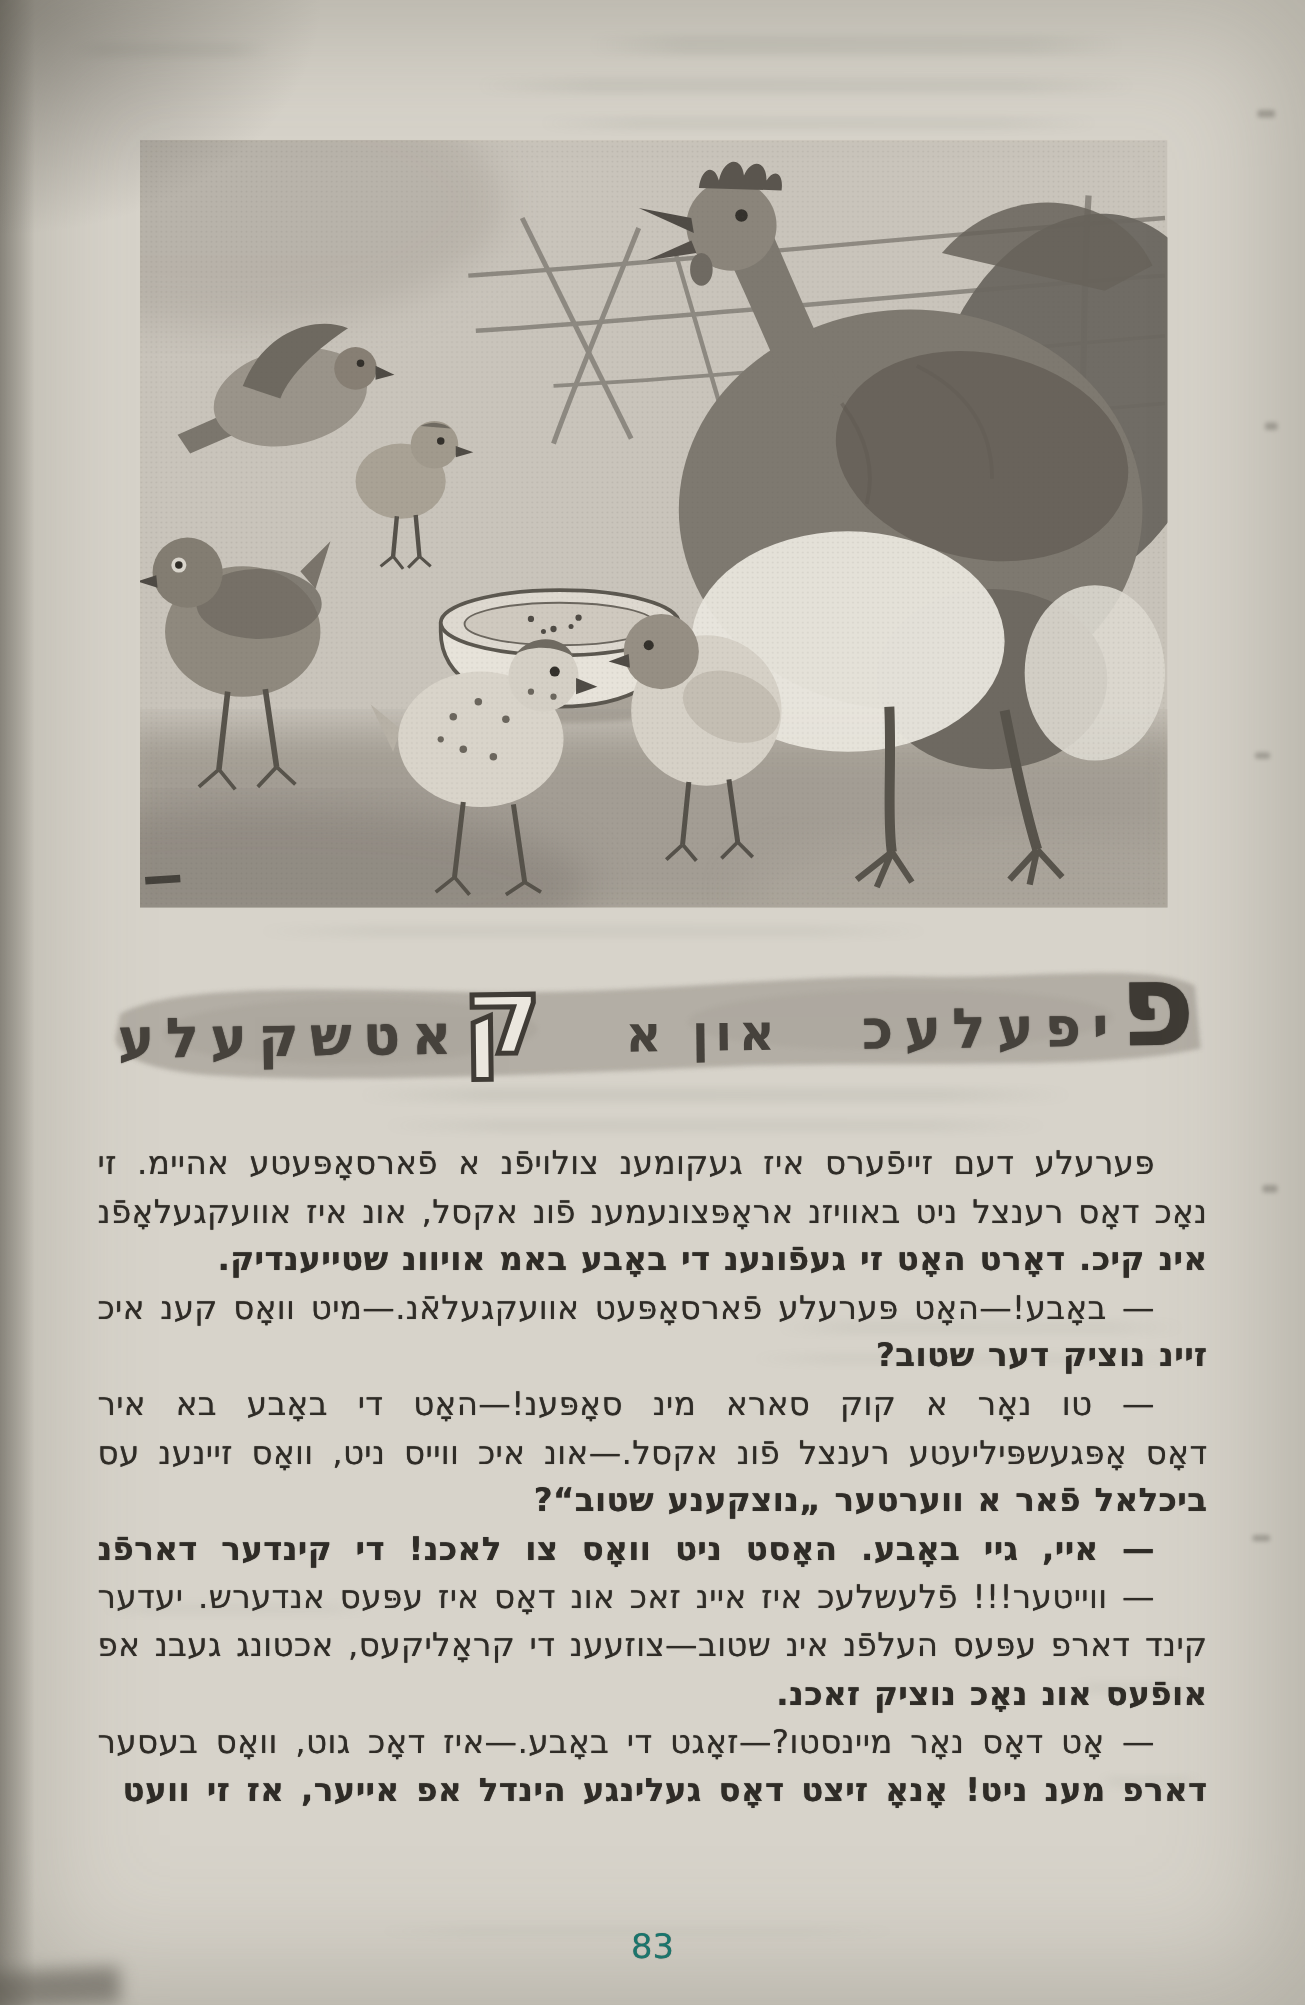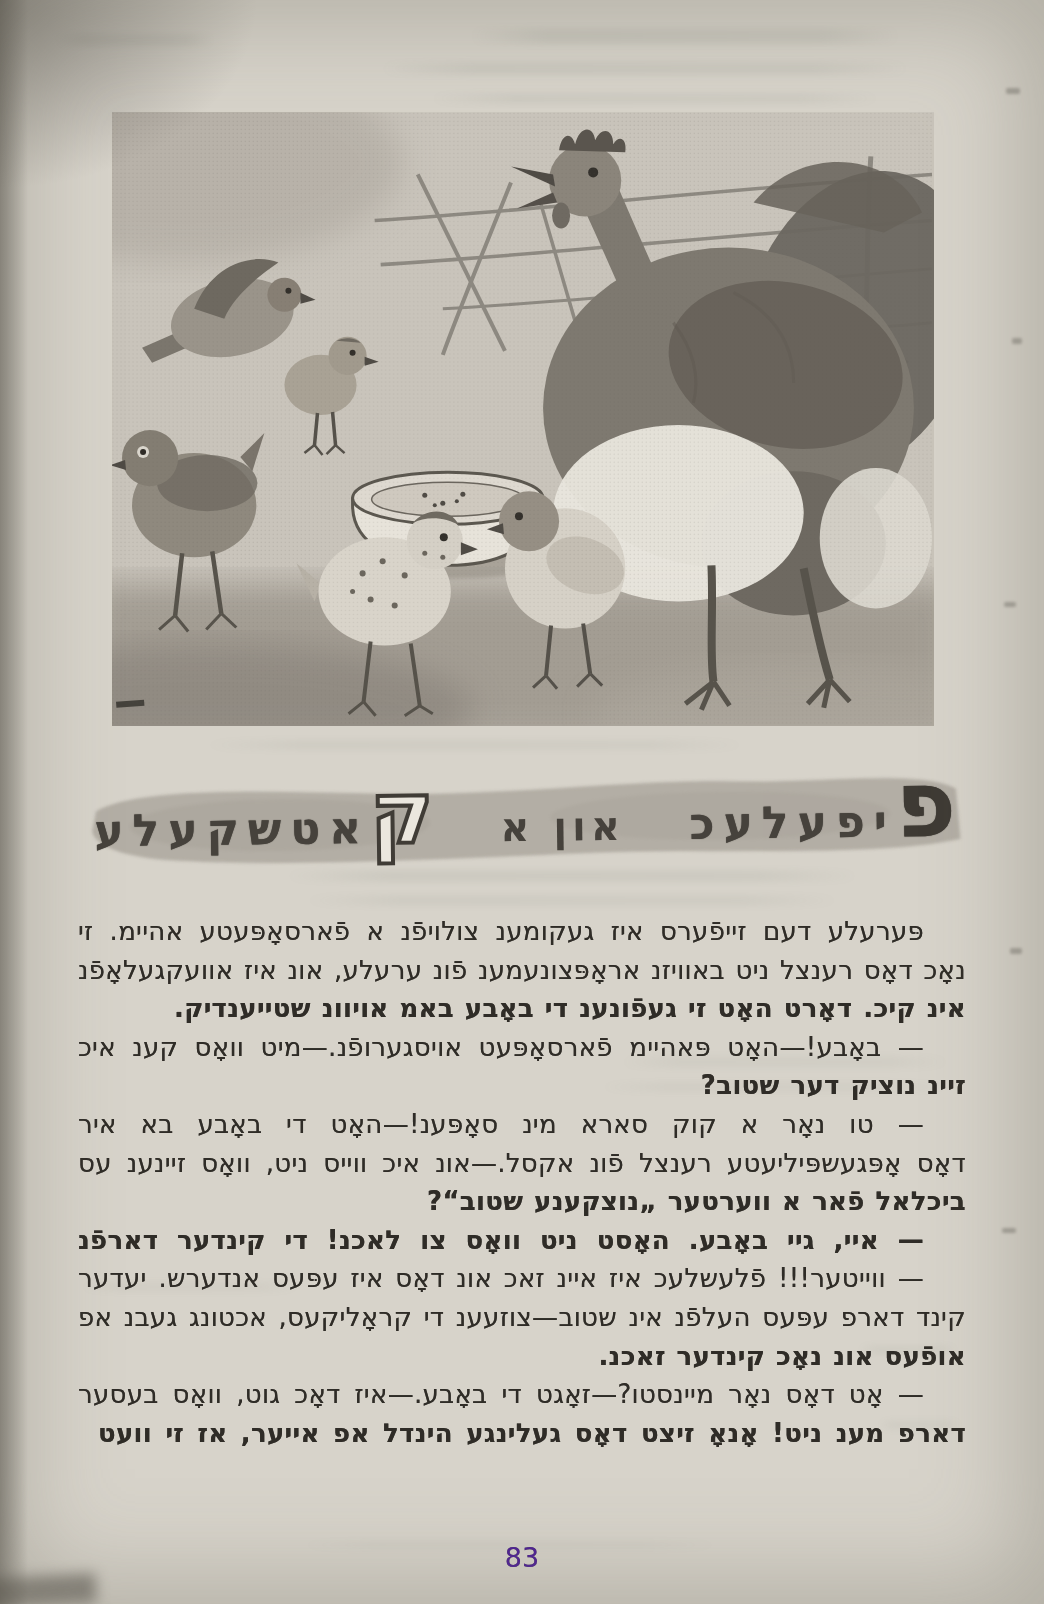--- a/index.html
+++ b/index.html
@@ -34,21 +34,21 @@
 
   .body-text{position:absolute;left:78px;top:912px;width:888px;z-index:6;direction:rtl;
         color:#2f2c27;font-size:26px;letter-spacing:.3px;word-spacing:1.5px;
         text-shadow:0 0 .6px rgba(47,44,39,.75);}
   .line{height:38.6px;line-height:38.6px;overflow:hidden;text-align:justify;text-align-last:justify;}
   .line-first{text-indent:42px;}
   .line-last{text-align-last:right;font-weight:bold;}
   .para-cont .line-last{text-align-last:justify;margin-left:20px;}
 
   .pagenum{position:absolute;left:0;top:1542px;width:1044px;text-align:center;z-index:6;
-        font-size:27px;color:#4c1d95;text-shadow:0 0 .6px rgba(57,54,47,.7);}
+        font-size:27px;color:#0f766e;text-shadow:0 0 .6px rgba(57,54,47,.7);}
 </style>
 </head>
 <body>
 
 <div class="page">
 
   <div class="gutter"></div>
   <div class="corner-tl"></div>
   <div class="corner-bl"></div>
 
@@ -226,39 +226,39 @@
     <div class="banner-text">
       <span class="seg"><span class="w-initial">פ</span><span class="w-rest">יפעלעכ</span></span>
       <span class="seg w-conn">און א</span>
       <span class="seg"><span class="w-initial-outline">ק</span><span class="w-rest">אטשקעלע</span></span>
     </div>
   </div>
 
   <div class="body-text">
       <div class="para">
         <div class="line line-first">פּערעלע דעם זייפֿערס איז געקומענ צולויפֿנ א פֿארסאָפּעטע אהיימ. זי האָט</div>
-        <div class="line">נאָכ דאָס רענצל ניט באוויזנ אראָפּצונעמענ פֿונ ערעלע, אונ איז אוועקגעלאָפֿנ</div>
+        <div class="line">נאָכ דאָס רענצל ניט באוויזנ אראָפּצונעמענ פֿונ אקסל, אונ איז אוועקגעלאָפֿנ</div>
         <div class="line line-last">אינ קיכ. דאָרט האָט זי געפֿונענ די באָבע באמ אויוונ שטייענדיק.</div>
       </div>
       <div class="para">
-        <div class="line line-first">— באָבע!—האָט פּאהיימ פֿארסאָפּעט אויסגערופֿנ.—מיט וואָס קענ איכ</div>
+        <div class="line line-first">— באָבע!—האָט פּערעלע פֿארסאָפּעט אוועקגעלאֿנ.—מיט וואָס קענ איכ</div>
         <div class="line line-last">זיינ נוציק דער שטוב?</div>
       </div>
       <div class="para">
         <div class="line line-first">— טו נאָר א קוק סארא מינ סאָפּענ!—האָט די באָבע בא איר אראָפּגענומענ</div>
         <div class="line">דאָס אָפּגעשפּיליעטע רענצל פֿונ אקסל.—אונ איכ ווייס ניט, וואָס זיינענ עס</div>
         <div class="line line-last">ביכלאל פֿאר א ווערטער „נוצקענע שטוב“?</div>
       </div>
       <div class="para">
         <div class="line line-first line-last">— איי, גיי באָבע. האָסט ניט וואָס צו לאכנ! די קינדער דארפֿנ אלע...</div>
       </div>
       <div class="para">
         <div class="line line-first">— ווייטער!!! פֿלעשלעכ איז איינ זאכ אונ דאָס איז עפּעס אנדערש. יעדער</div>
         <div class="line">קינד דארפ עפּעס העלפֿנ אינ שטוב—צוזעענ די קראָליקעס, אכטונג געבנ אפ די</div>
-        <div class="line line-last">אופֿעס אונ נאָכ קינדער זאכנ.</div>
+        <div class="line line-last">אופֿעס אונ נאָכ נוציק זאכנ.</div>
       </div>
       <div class="para para-cont">
         <div class="line line-first">— אָט דאָס נאָר מיינסטו?—זאָגט די באָבע.—איז דאָכ גוט, וואָס בעסער</div>
         <div class="line line-last">דארפ מענ ניט! אָנאָ זיצט דאָס געלינגע הינדל אפ אייער, אז זי וועט אויספֿירנ</div>
       </div>
     </div>
 
   <div class="pagenum">83</div>
 </div>
 

